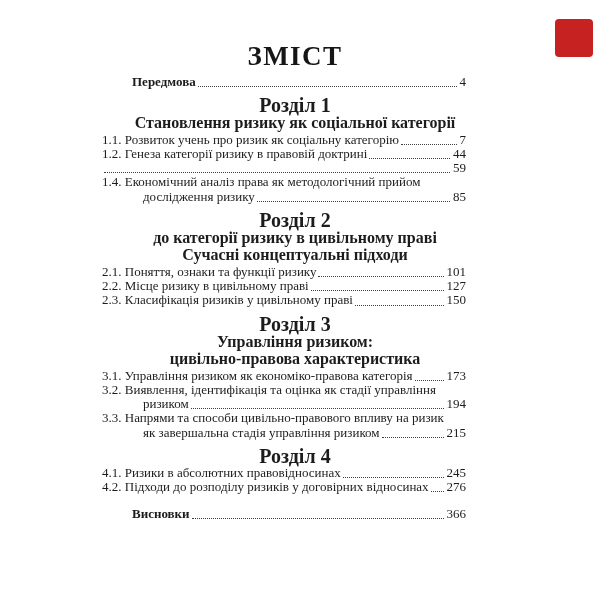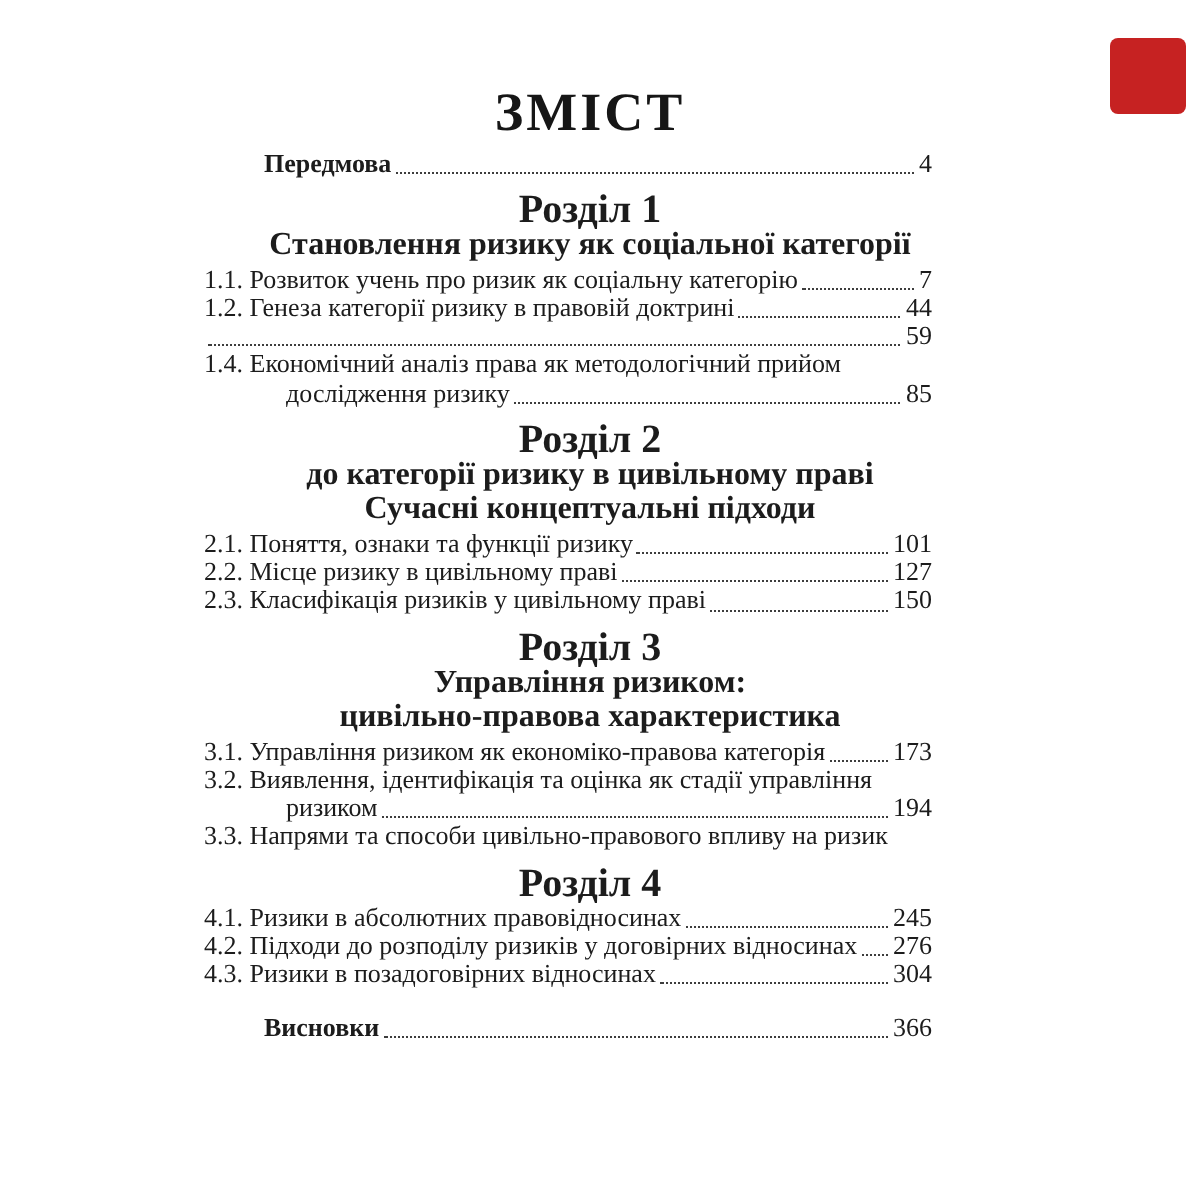--- a/index.html
+++ b/index.html
@@ -171,44 +171,42 @@
       <div class="entry">
         <div class="first-line">3.2. Виявлення, ідентифікація та оцінка як стадії управління</div>
         <div class="toc-row first-line wrap-line">
           <span class="label">ризиком</span>
           <span class="dots"></span>
           <span class="pagenum">194</span>
         </div>
       </div>
       <div class="entry">
         <div class="first-line">3.3. Напрями та способи цивільно-правового впливу на ризик</div>
+        <div class="toc-row first-line wrap-line">
+          <span class="label">як завершальна стадія управління ризиком</span>
+          <span class="dots"></span>
+          <span class="pagenum">215</span>
+        </div>
       </div>
     </div>
 
     <div class="section">
       <div class="chapter-num">Розділ 4</div>
       <div class="entry">
         <div class="toc-row first-line">
           <span class="label">4.1. Ризики в абсолютних правовідносинах</span>
           <span class="dots"></span>
           <span class="pagenum">245</span>
         </div>
       </div>
       <div class="entry">
         <div class="toc-row first-line">
           <span class="label">4.2. Підходи до розподілу ризиків у договірних відносинах</span>
           <span class="dots"></span>
           <span class="pagenum">276</span>
-        </div>
-      </div>
-      <div class="entry">
-        <div class="toc-row first-line">
-          <span class="label">4.3. Ризики в позадоговірних відносинах</span>
-          <span class="dots"></span>
-          <span class="pagenum">304</span>
         </div>
       </div>
     </div>
 
     <div class="toc-row backmatter">
       <span class="label">Висновки</span>
       <span class="dots"></span>
       <span class="pagenum">366</span>
     </div>
 

